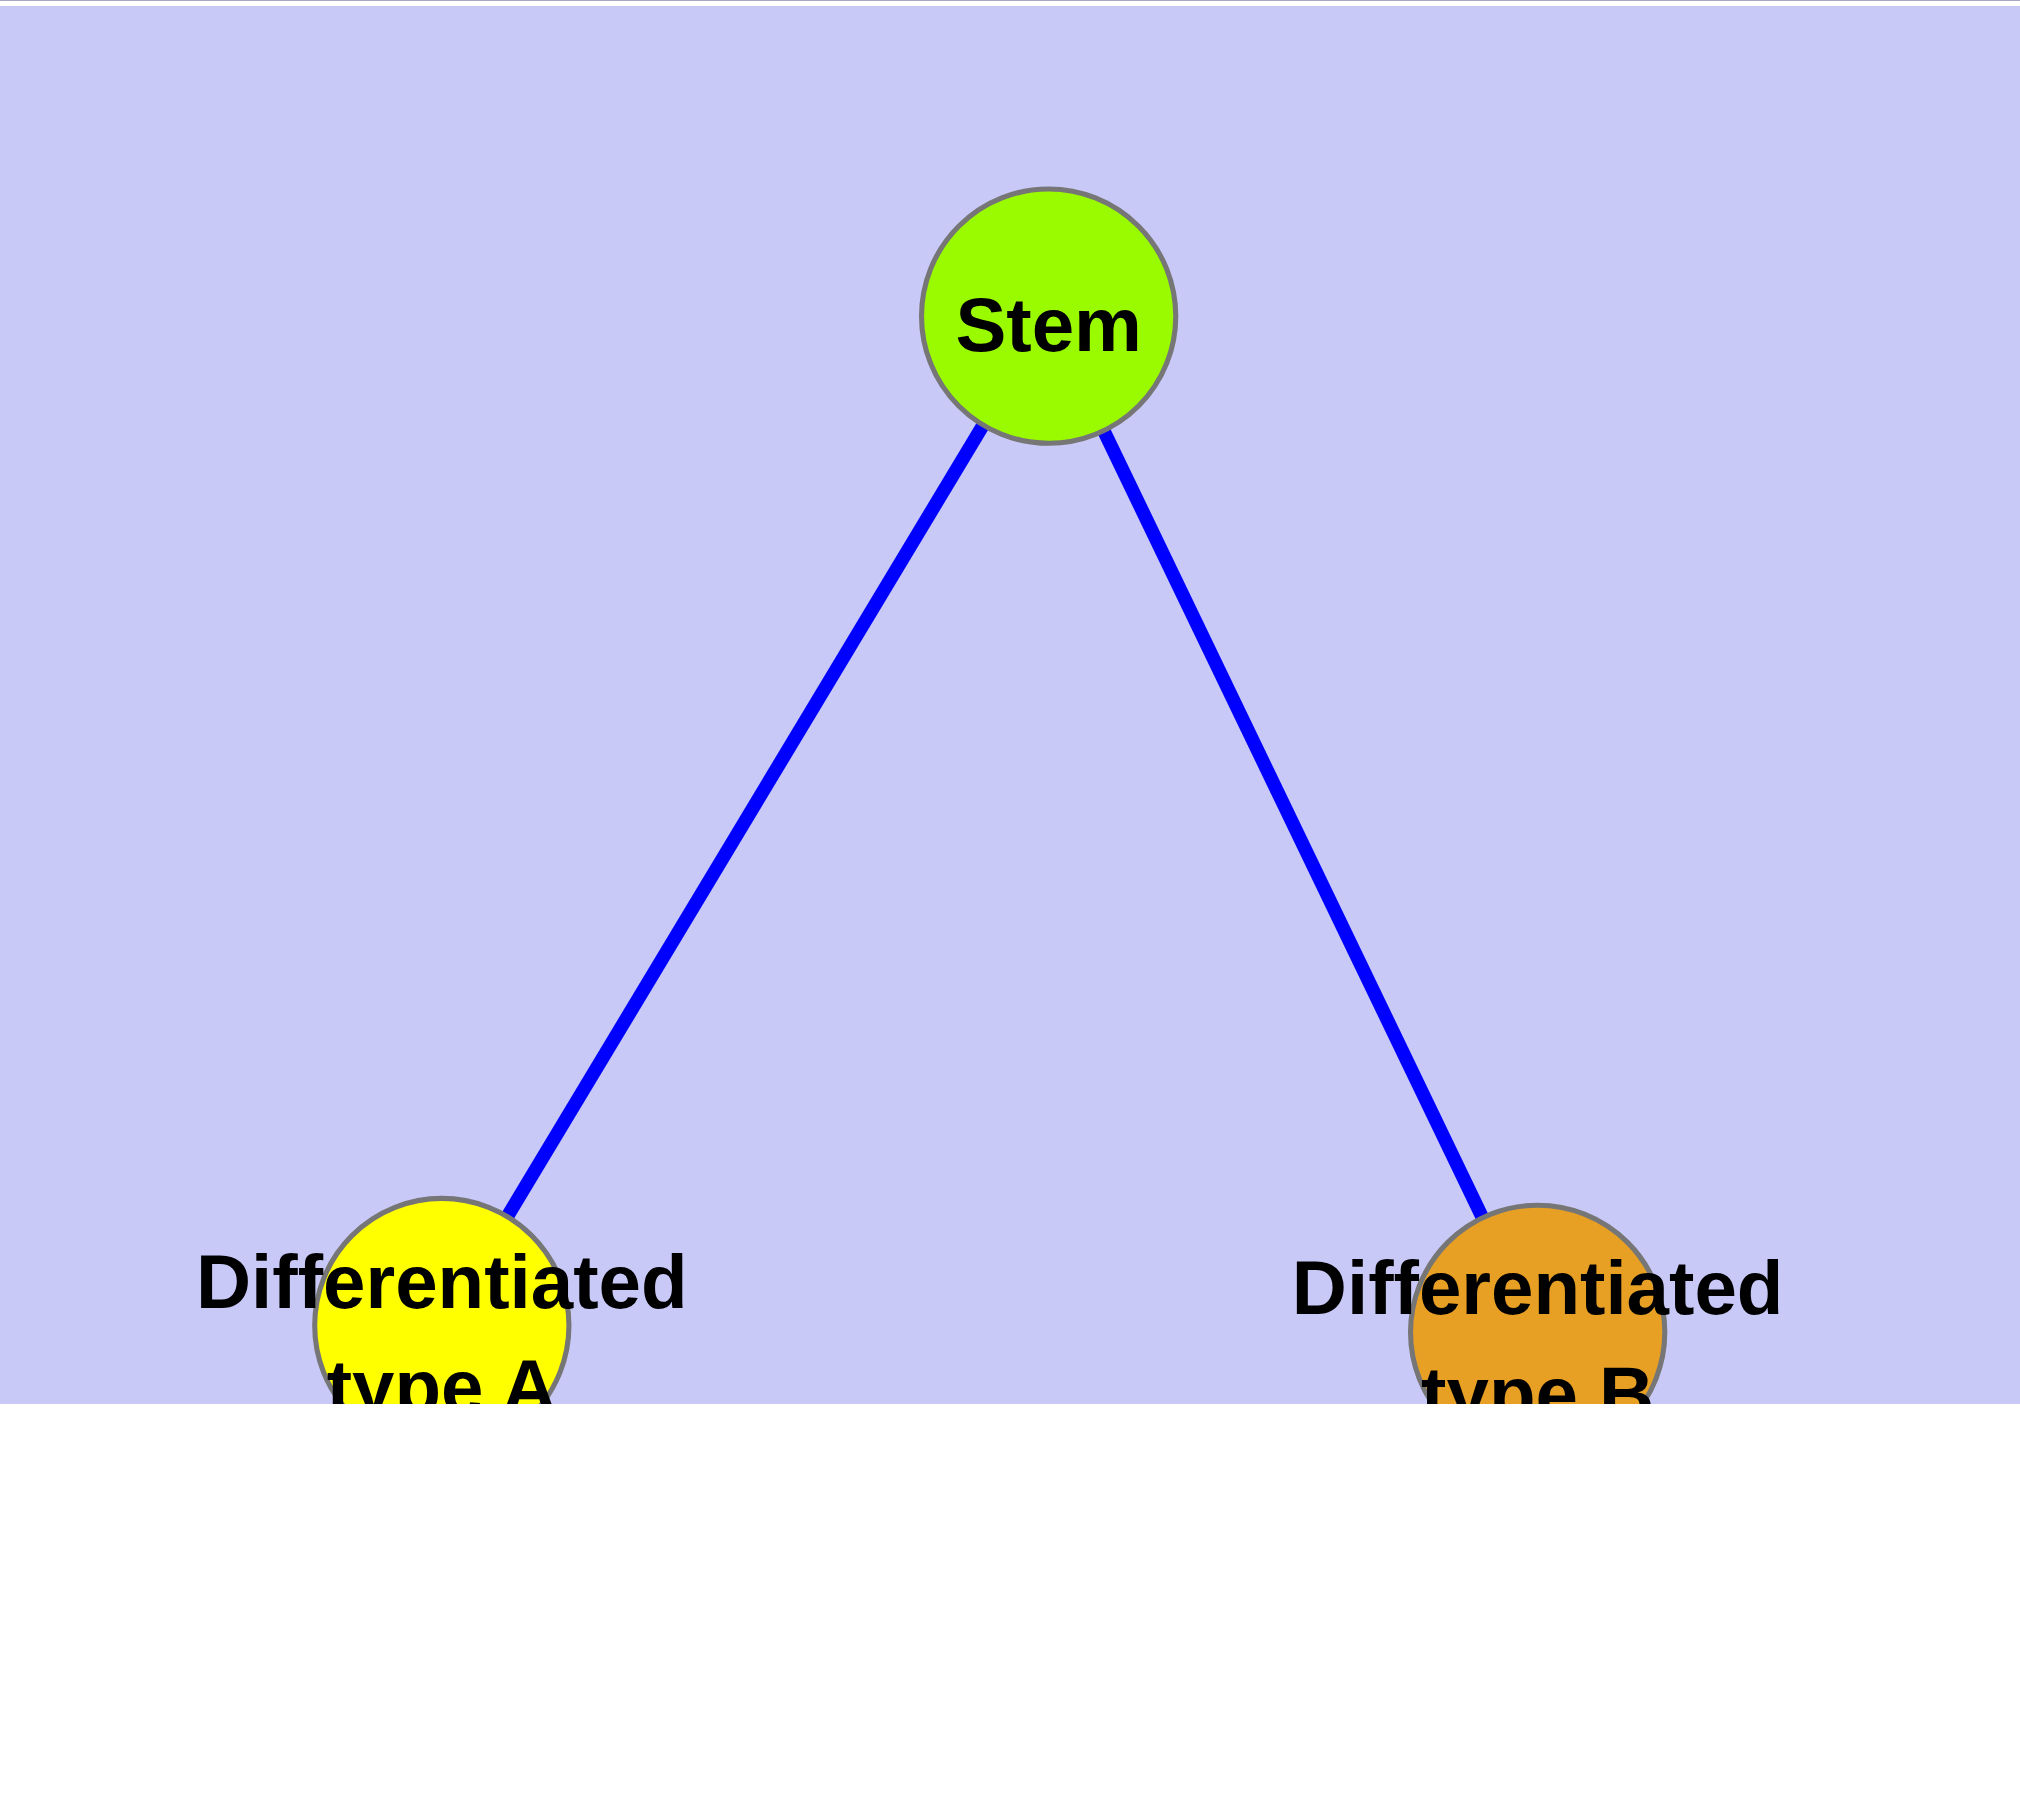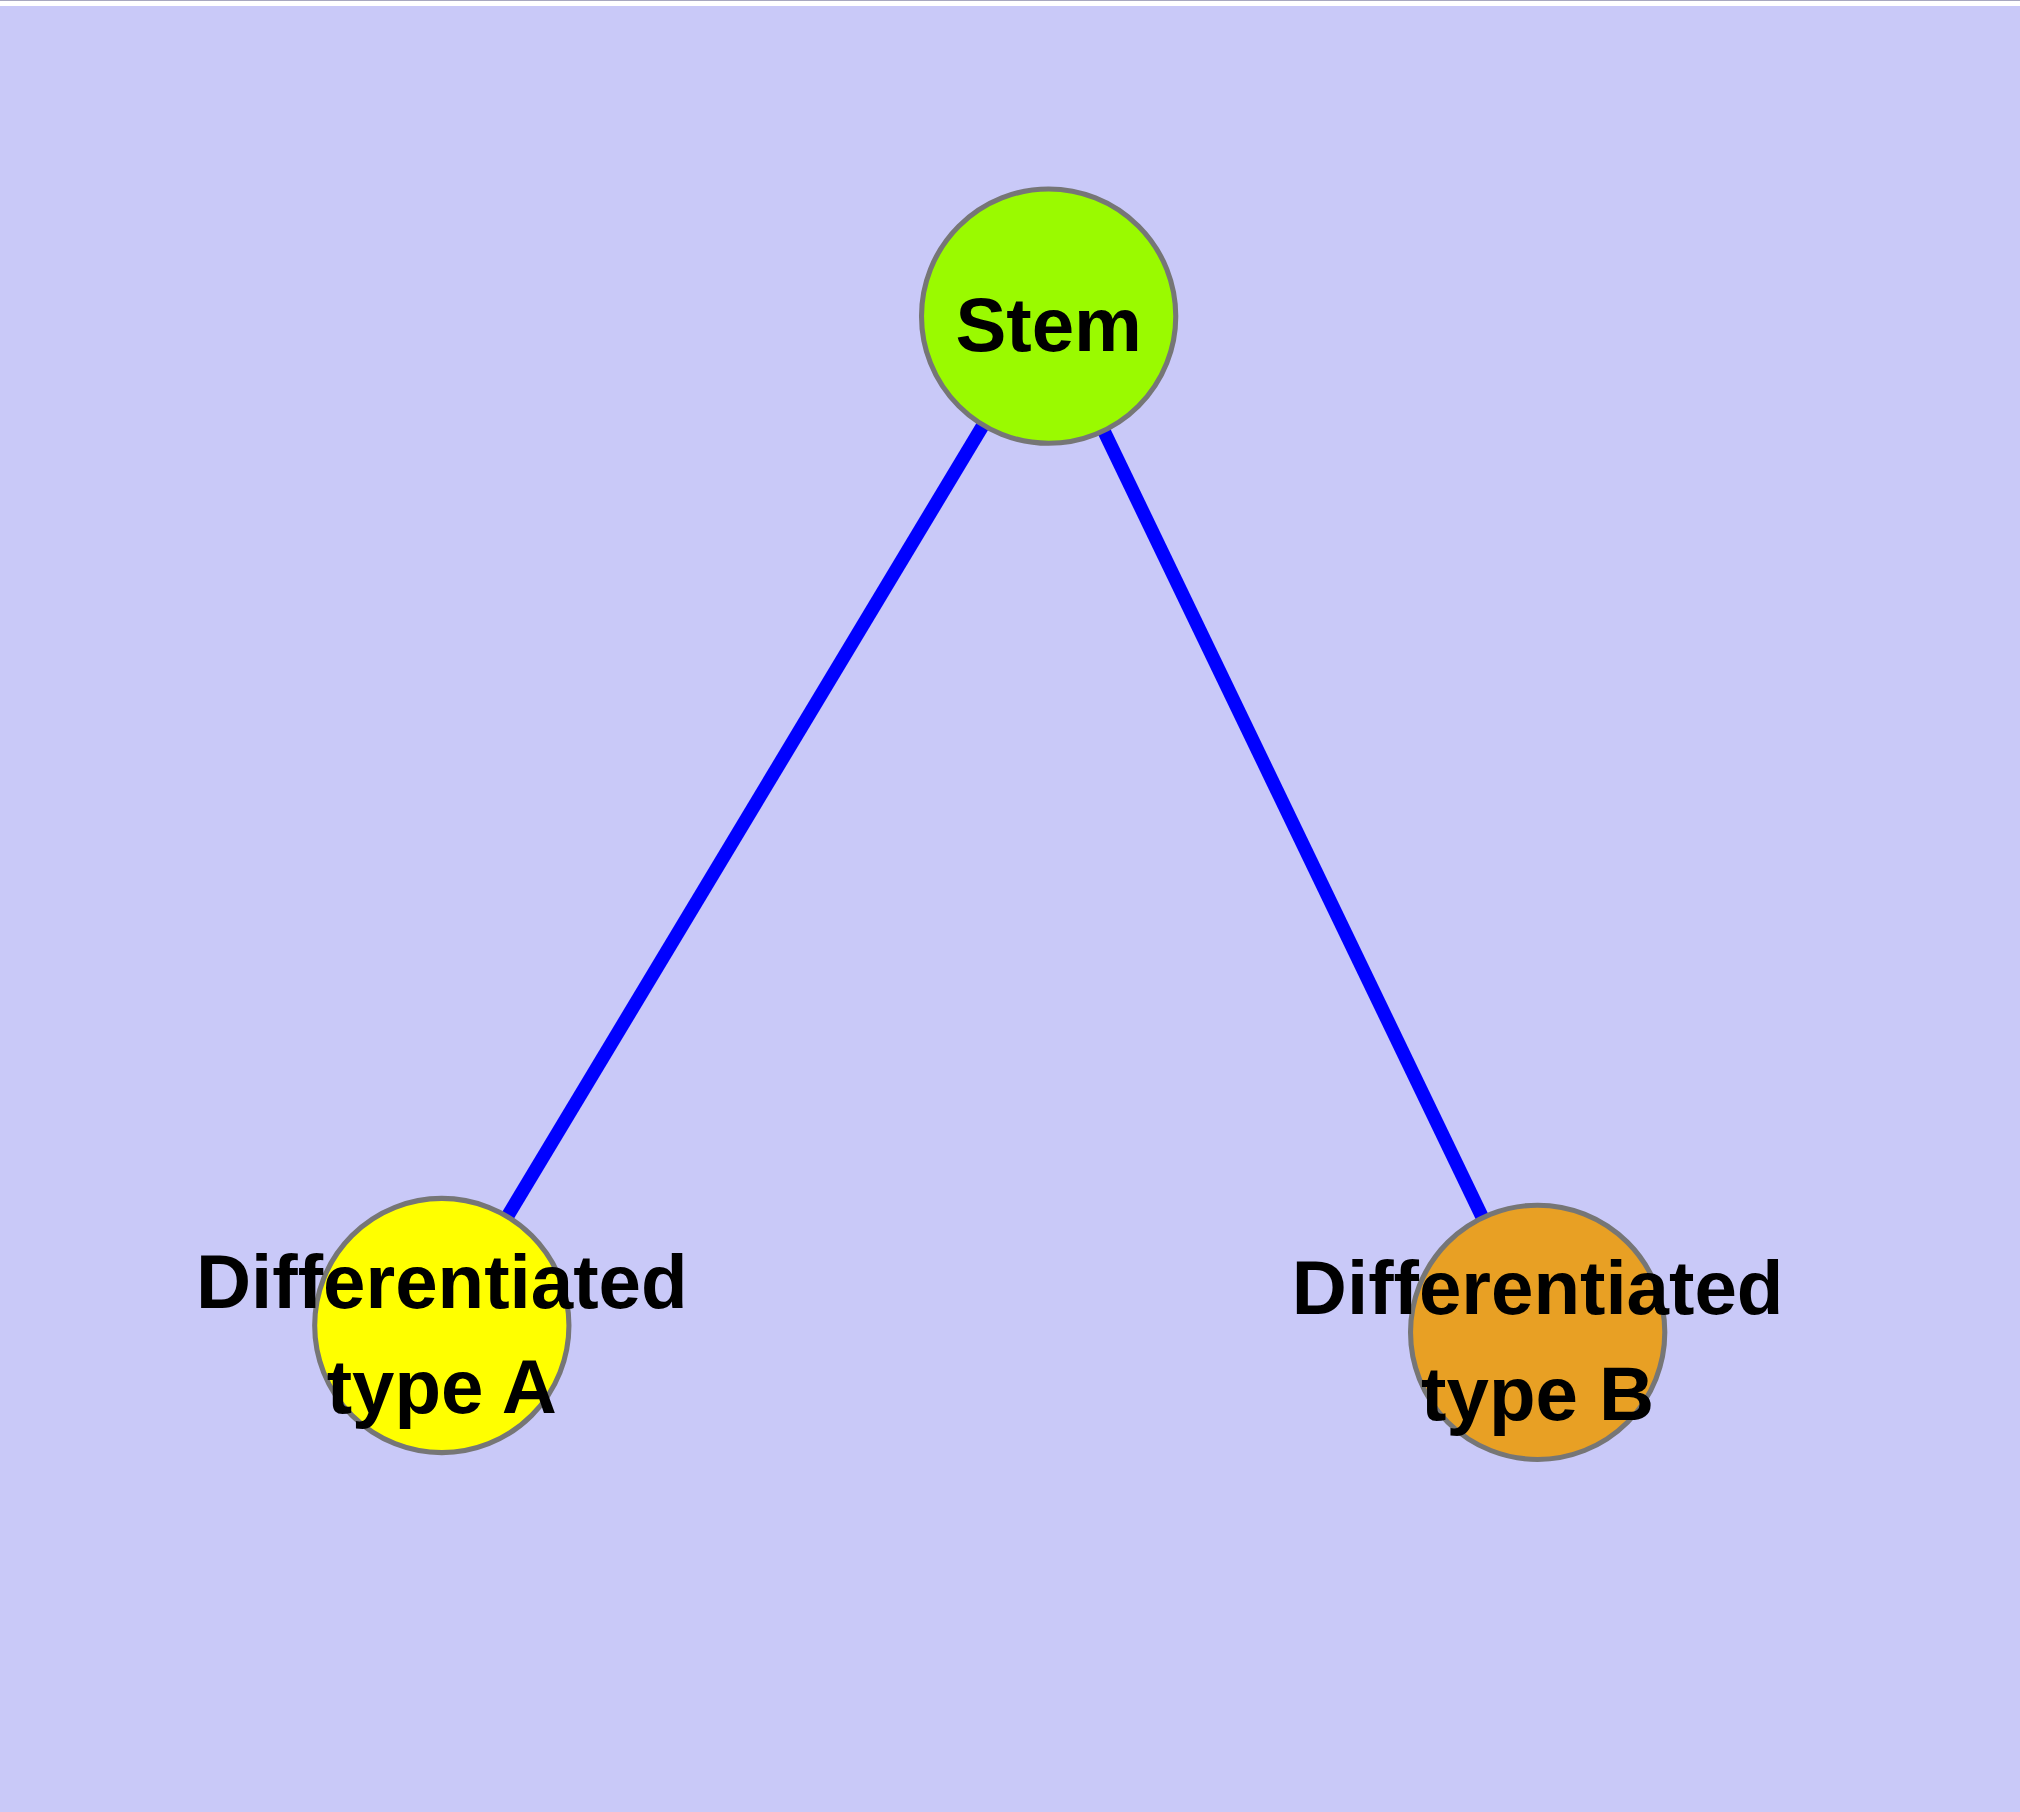--- a/index.html
+++ b/index.html
@@ -4,21 +4,21 @@
 <style>
   html, body {
     margin: 0;
     padding: 0;
     background: #ffffff;
     font-family: "Liberation Sans", sans-serif;
   }
   .canvas {
     position: relative;
     width: 2021px;
-    height: 1812px;
+    height: 1404px;
     overflow: hidden;
   }
   .bg {
     position: absolute;
     left: 0;
     top: 6px;
     width: 2021px;
     height: 1806px;
   }
   .top-strip {

